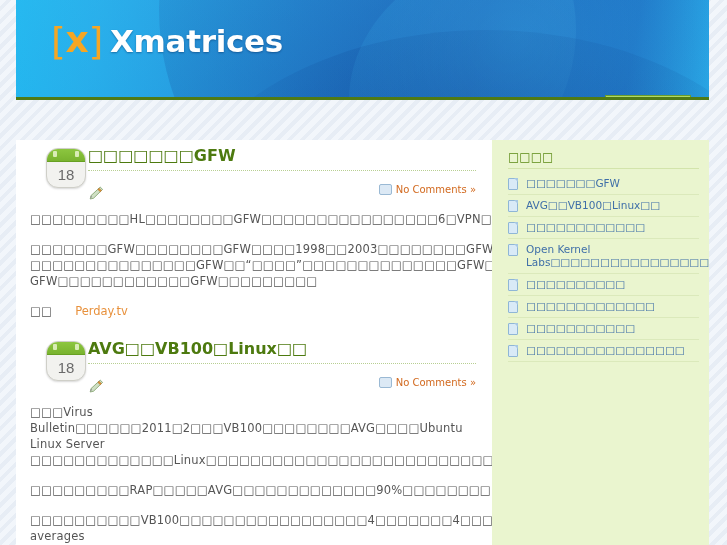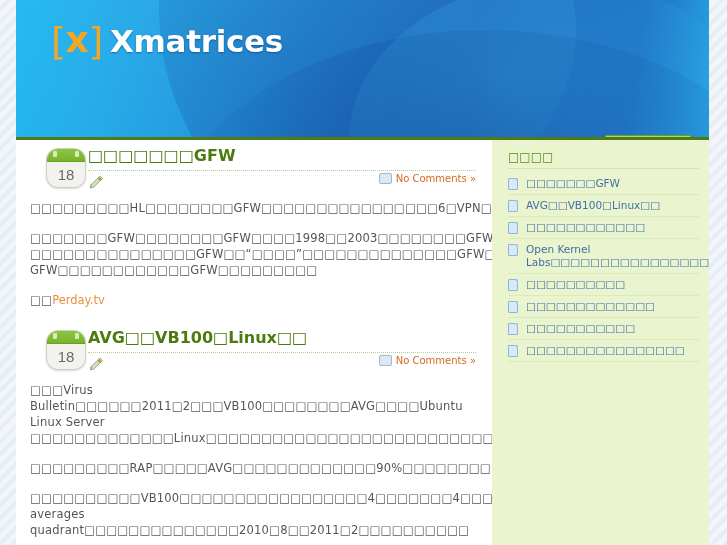--- a/index.html
+++ b/index.html
@@ -22,21 +22,21 @@
   #page {
     position: absolute;
     left: 16px; top: 0;
     width: 693px; height: 545px;
     background: transparent;
   }
 
   
   #header {
     position: relative;
-    width: 693px; height: 140px;
+    width: 693px; height: 100px;
     overflow: hidden;
     background: linear-gradient(100deg, #13b4ee 0%, #1aa8e8 12%, #1b7fd0 42%, #1a64bd 66%, #1f78cb 88%, #2bb3ef 100%);
   }
   .hdr-swoosh-1 {
     position: absolute;
     left: -140px; top: -210px;
     width: 700px; height: 480px;
     border-radius: 50%;
     background: linear-gradient(160deg, rgba(90,200,245,.42), rgba(40,150,225,.05));
   }
@@ -190,21 +190,21 @@
     padding-bottom: 4px;
   }
   .post-title a { color: #4d7a0f; text-decoration: none; cursor: pointer; }
   .title-rule {
     border-bottom: 1px dotted #b8cf92;
     margin-right: 2px;
   }
   .post-meta {
     position: relative;
     height: 22px;
-    margin-top: 1px;
+    margin-top: 12px;
     text-align: center;
   }
   .pencil-icon {
     position: absolute;
     left: 0; top: 2px;
     width: 16px; height: 14px;
   }
   .comments {
     position: absolute;
     right: 2px; top: 1px;
@@ -224,21 +224,21 @@
   }
   .comments a { color: #d2691e; text-decoration: none; }
 
   .post-body {
     padding: 6px 2px 0 0;
     font-size: 11.5px;
     line-height: 16px;
     color: #555555;
   }
   .post-body p { margin: 0 0 14px 0; }
-  .post-body a.inline { color: #e8913c; text-decoration: none; cursor: pointer; }
+  .post-body a.inline { color: #e8913c; text-decoration: none; cursor: pointer; margin-left: 23px; }
   .tofu { letter-spacing: 0.2px; }
 
   
   .side-widget { padding: 10px 10px 0 16px; }
   .side-title {
     font-size: 12px;
     font-weight: bold;
     color: #5c8a16;
     margin: 0 0 4px 0;
     padding-bottom: 4px;

